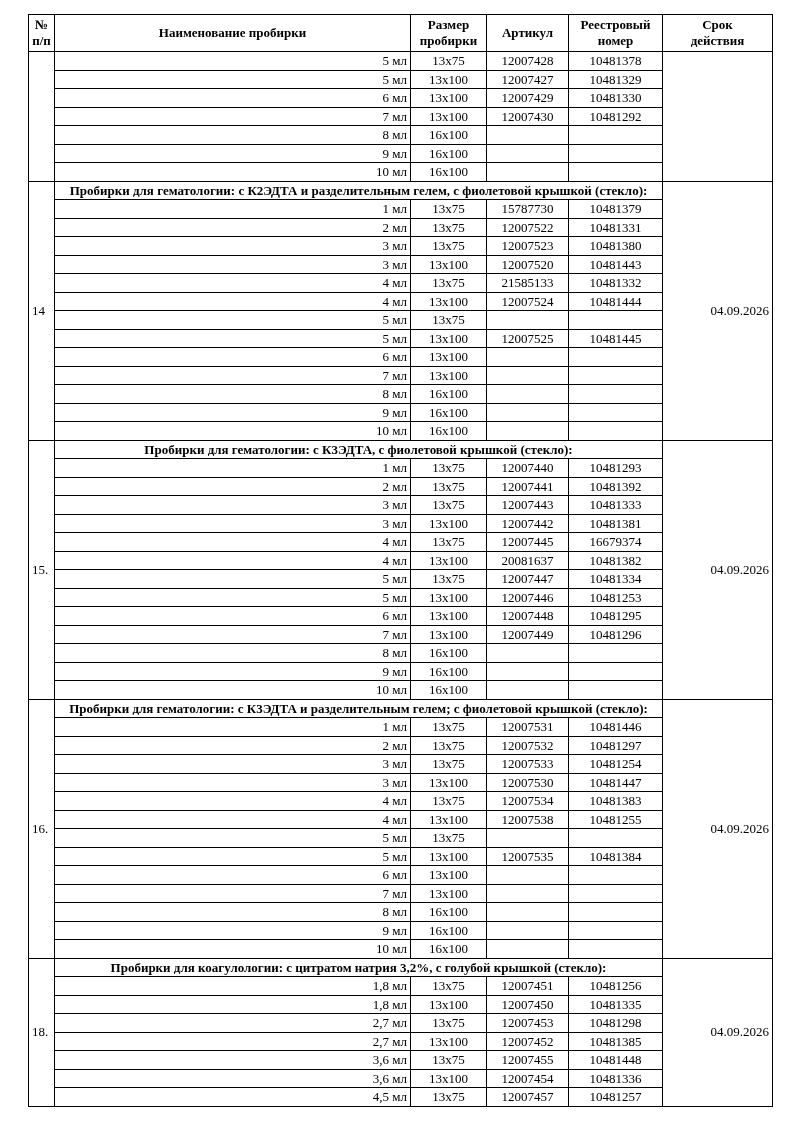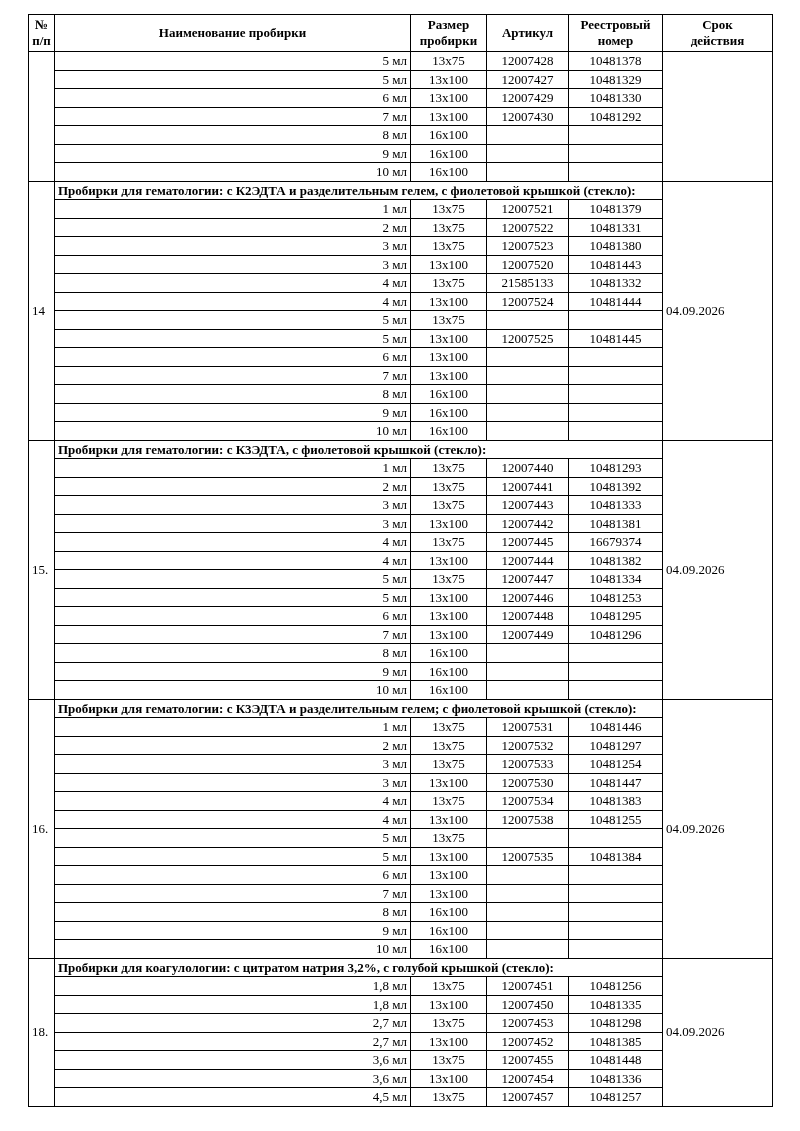--- a/index.html
+++ b/index.html
@@ -45,27 +45,28 @@
   col.c-article  { width: 82px; }
   col.c-registry { width: 94px; }
   col.c-validity { width: 110px; }
 
   td.num {
     vertical-align: top;
     padding-top: 9px;
   }
   td.title {
     font-weight: bold;
+    text-align: center;
     padding: 1px 6px;
   }
   td.name     { text-align: right; padding-left: 5px; }
   td.size     { text-align: center; }
   td.article  { text-align: center; margin-left: 31px; }
   td.registry { text-align: center; }
-  td.validity { text-align: left; vertical-align: middle; margin-left: 28px; }
+  td.validity { text-align: right; vertical-align: middle; margin-left: 28px; }
 </style>
 </head>
 <body>
 
 <div class="page">
   <table class="doc-table">
     <colgroup>
       <col class="c-num">
       <col class="c-name">
       <col class="c-size">
@@ -133,21 +134,21 @@
           <td class="registry"></td>
         </tr>
         <tr>
           <td class="num" rowspan="14">14</td>
           <td class="title" colspan="4">Пробирки для гематологии: с К2ЭДТА и разделительным гелем, с фиолетовой крышкой (стекло):</td>
           <td class="validity" rowspan="14">04.09.2026</td>
         </tr>
         <tr>
           <td class="name">1 мл</td>
           <td class="size">13x75</td>
-          <td class="article">12007521</td>
+          <td class="article">15787730</td>
           <td class="registry">10481379</td>
         </tr>
         <tr>
           <td class="name">2 мл</td>
           <td class="size">13x75</td>
           <td class="article">12007522</td>
           <td class="registry">10481331</td>
         </tr>
         <tr>
           <td class="name">3 мл</td>
@@ -246,21 +247,21 @@
         </tr>
         <tr>
           <td class="name">4 мл</td>
           <td class="size">13x75</td>
           <td class="article">12007445</td>
           <td class="registry">16679374</td>
         </tr>
         <tr>
           <td class="name">4 мл</td>
           <td class="size">13x100</td>
-          <td class="article">12007444</td>
+          <td class="article">20081637</td>
           <td class="registry">10481382</td>
         </tr>
         <tr>
           <td class="name">5 мл</td>
           <td class="size">13x75</td>
           <td class="article">12007447</td>
           <td class="registry">10481334</td>
         </tr>
         <tr>
           <td class="name">5 мл</td>

